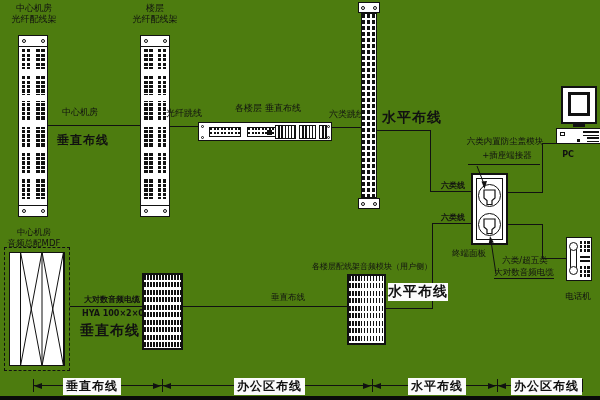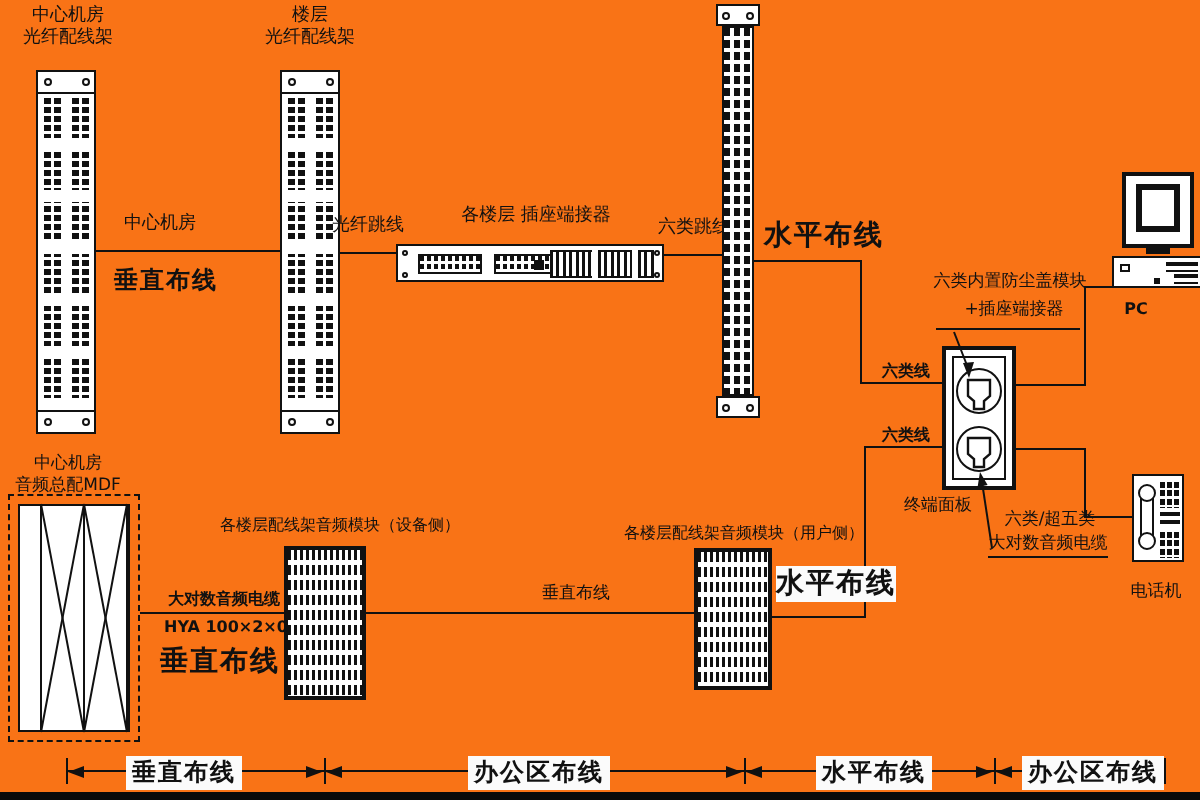--- a/index.html
+++ b/index.html
@@ -1,17 +1,17 @@
 <!DOCTYPE html>
 <html><head>
 <meta charset="utf-8">
 <style>
   html,body{margin:0;padding:0;background:#ddd;}
   #canvas{
-    position:relative;width:600px;height:400px;background:#f97316;
+    position:relative;width:600px;height:400px;background:#4d7c0f;
     font-family:"DejaVu Sans",sans-serif;color:#111;overflow:hidden;
     outline:1px solid #999;
   }
   .lbl{position:absolute;font-size:9px;line-height:11px;text-align:center;white-space:nowrap;color:#111;}
   .sm{font-size:8.5px;}
   .xs{font-size:8px;font-weight:bold;}
   .two span{display:block;}
   .big{position:absolute;font-size:12px;font-weight:bold;letter-spacing:1px;white-space:nowrap;color:#111;}
   .dim{position:absolute;font-size:12px;font-weight:bold;letter-spacing:1px;white-space:nowrap;
        background:#fbfbfb;padding:0 3px;top:378px;color:#111;}
@@ -104,21 +104,21 @@
     <div class="screw" style="left:3px;top:3px"></div>
     <div class="screw" style="left:22px;top:3px"></div>
   </div>
 
   <div class="hl" style="left:48px;top:125px;width:92px"></div>
   <div class="lbl" style="left:58px;top:107px;width:44px">中心机房</div>
   <div class="big" style="left:57px;top:132px">垂直布线</div>
   <div class="hl" style="left:170px;top:126px;width:28px"></div>
   <div class="lbl" style="left:162px;top:108px;width:44px">光纤跳线</div>
 
-  <div class="lbl" style="left:228px;top:103px;width:80px">各楼层 插座端接器</div>
+  <div class="lbl" style="left:228px;top:103px;width:80px">各楼层 垂直布线</div>
   <div class="switch-box" style="left:198px;top:122px;width:134px;height:19px">
     <div class="mini-screw" style="left:2px;top:2px"></div>
     <div class="mini-screw" style="left:128px;top:2px"></div>
     <div class="mini-screw" style="left:2px;top:13px"></div>
     <div class="mini-screw" style="left:128px;top:13px"></div>
     <div class="port-block" style="left:10px;top:4px;width:32px;height:10px"></div>
     <div class="port-block" style="left:48px;top:4px;width:32px;height:10px"></div>
     <div class="sq" style="left:68px;top:7px;width:5px;height:5px"></div>
     <div class="stripe-block" style="left:76px;top:2px;width:21px;height:14px"></div>
     <div class="stripe-block" style="left:100px;top:2px;width:17px;height:14px"></div>
@@ -197,21 +197,20 @@
     <span>音频总配MDF</span>
   </div>
   <div class="mdf-dashed" style="left:4px;top:247px;width:66px;height:124px"></div>
   <div class="mdf-inner" style="left:9px;top:252px;width:56px;height:114px"></div>
 
   <div class="hl" style="left:70px;top:306px;width:72px"></div>
   <div class="lbl xs" style="left:82px;top:294px;width:60px">大对数音频电缆</div>
   <div class="lbl xs" style="left:82px;top:308px;width:60px">HYA 100×2×0.5</div>
   <div class="big" style="left:80px;top:322px;font-size:14px">垂直布线</div>
 
-  <div class="lbl" style="left:108px;top:257px;width:124px;font-size:8px">各楼层配线架音频模块（设备侧）</div>
   <div class="audio-block" style="left:142px;top:273px;width:41px;height:77px"></div>
 
   <div class="hl" style="left:183px;top:306px;width:164px"></div>
   <div class="lbl sm" style="left:268px;top:292px;width:40px">垂直布线</div>
   <div class="lbl" style="left:310px;top:261px;width:124px;font-size:8px">各楼层配线架音频模块（用户侧）</div>
   <div class="audio-block" style="left:347px;top:274px;width:39px;height:71px"></div>
   <div class="big" style="left:388px;top:283px;font-size:14px;background:#fbfbfb">水平布线</div>
 
   <div class="hl" style="left:33px;top:385px;width:549px"></div>
   <div class="tick" style="left:33px"></div>

